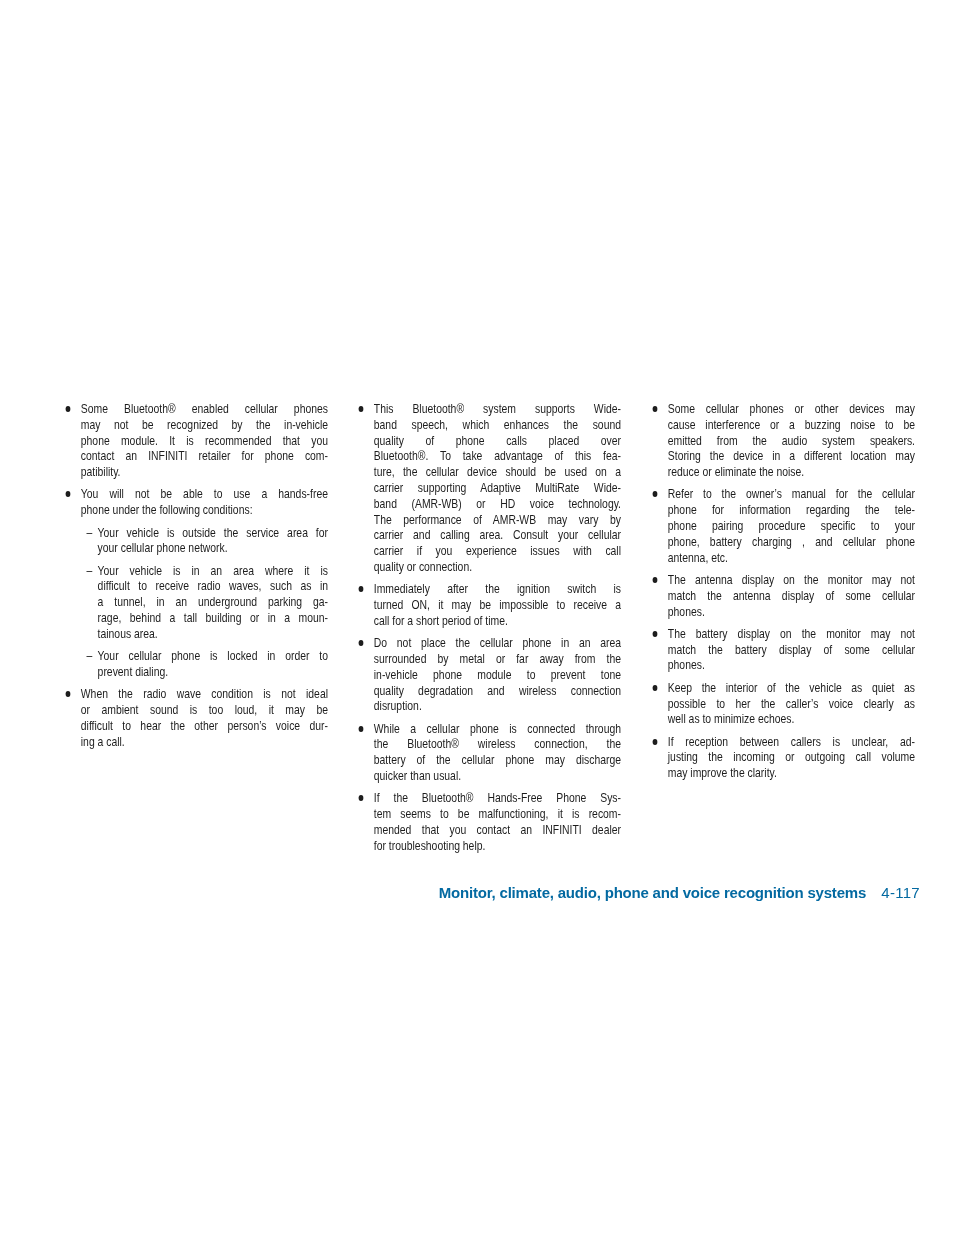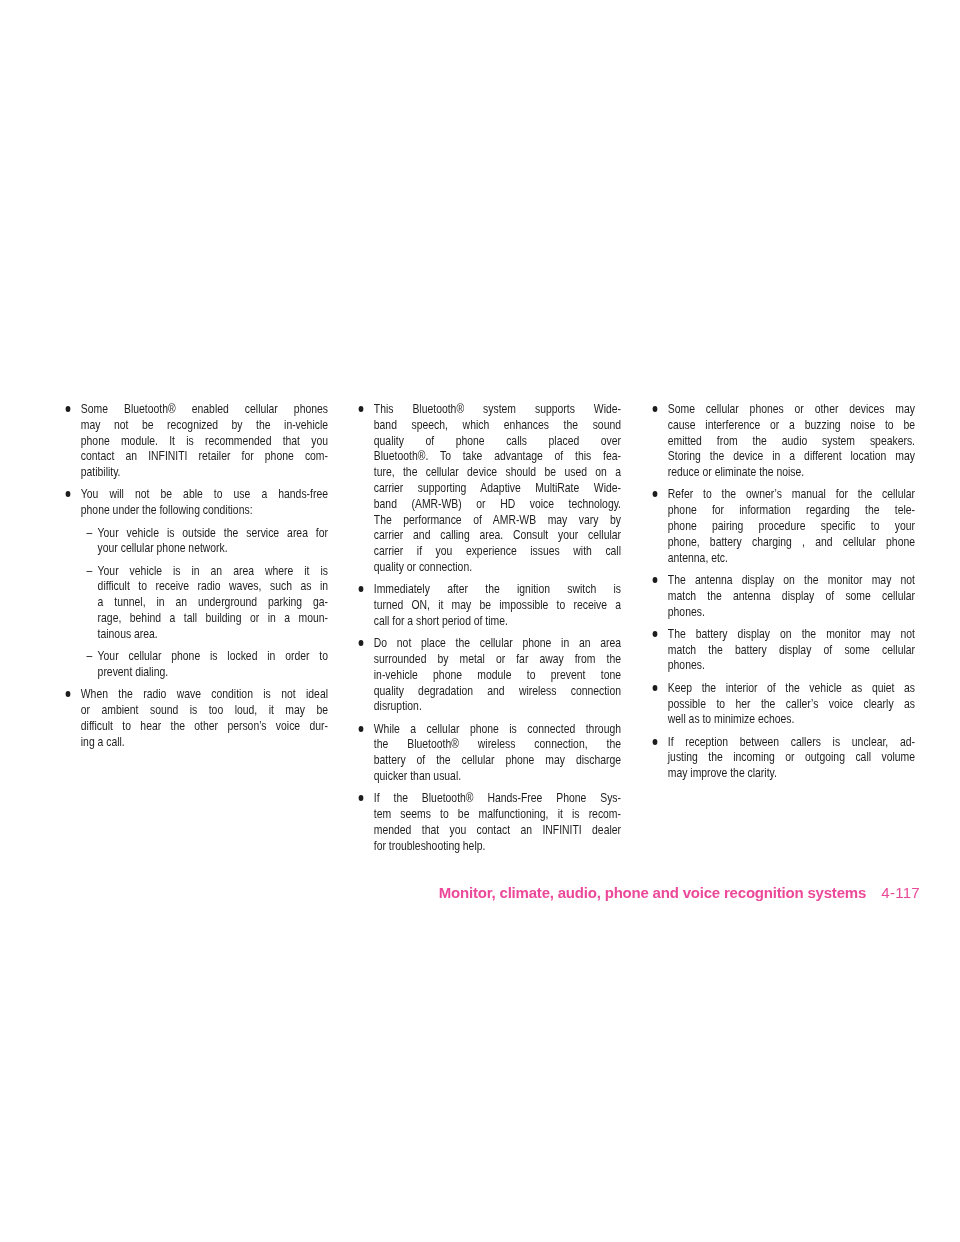--- a/index.html
+++ b/index.html
@@ -47,21 +47,21 @@
     top: 0;
   }
   .tl { text-align: justify; text-align-last: justify; }
   .tl.last { text-align-last: left; }
   .footer {
     position: absolute;
     top: 884px;
     right: 40px;
     font-size: 15px;
     white-space: nowrap;
-    color: #ec4899;
+    color: #0369a1;
   }
   .footer-title { font-weight: bold; letter-spacing: -0.2px; }
   .footer-page { margin-left: 11px; font-weight: normal; letter-spacing: 0.3px; }
   .watermark {
     position: absolute;
     top: 1206px;
     right: 17px;
     font-size: 31px;
     line-height: 34px;
     color: var(--watermark-color, #8f8f8f);

